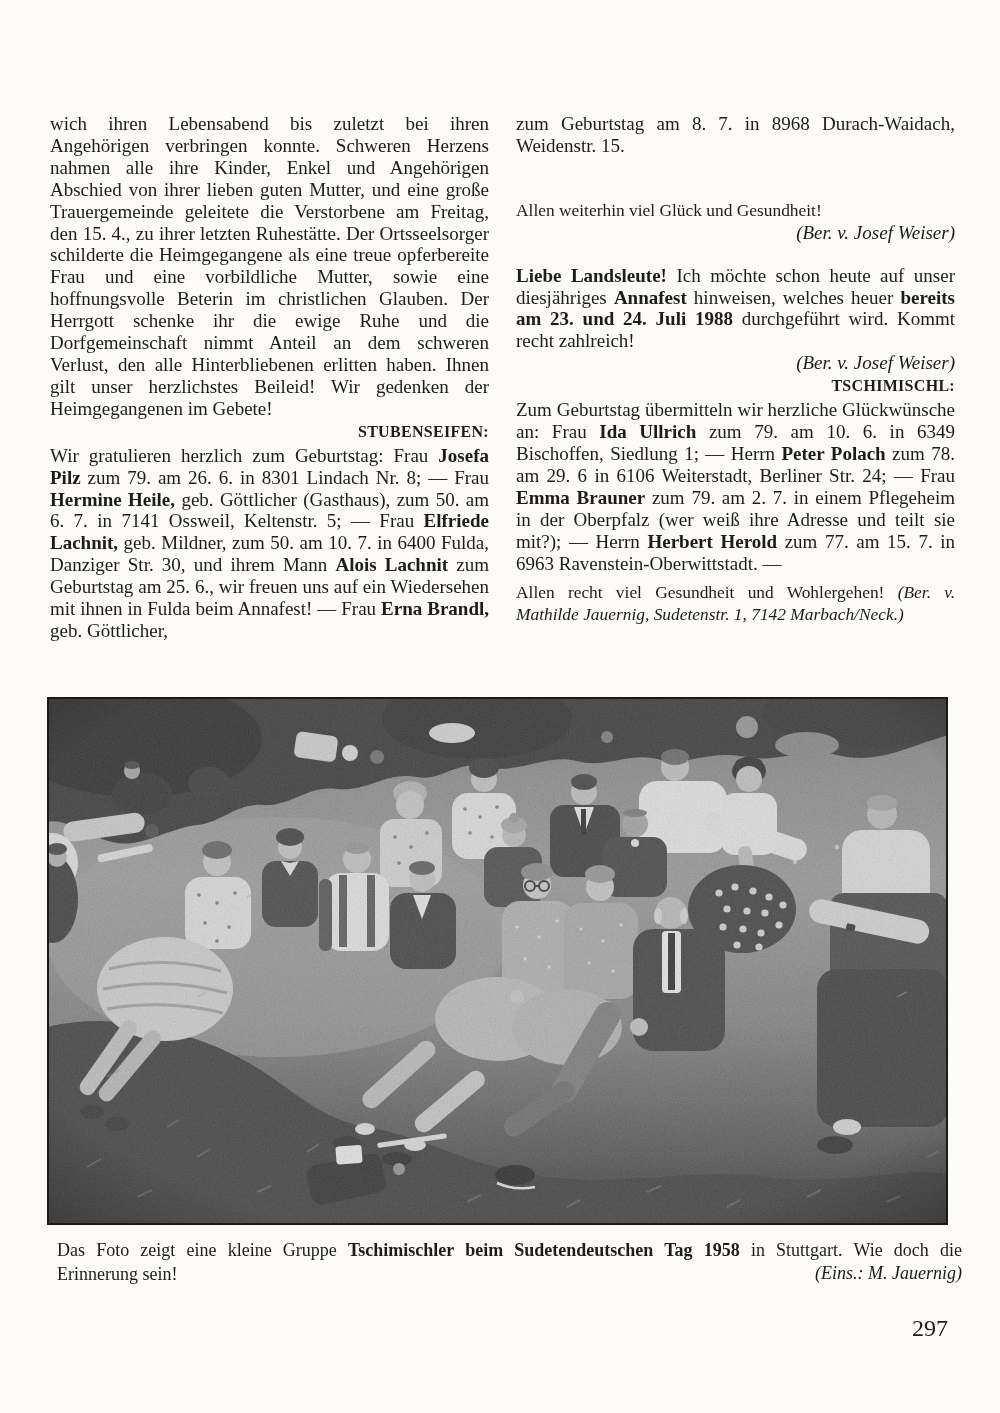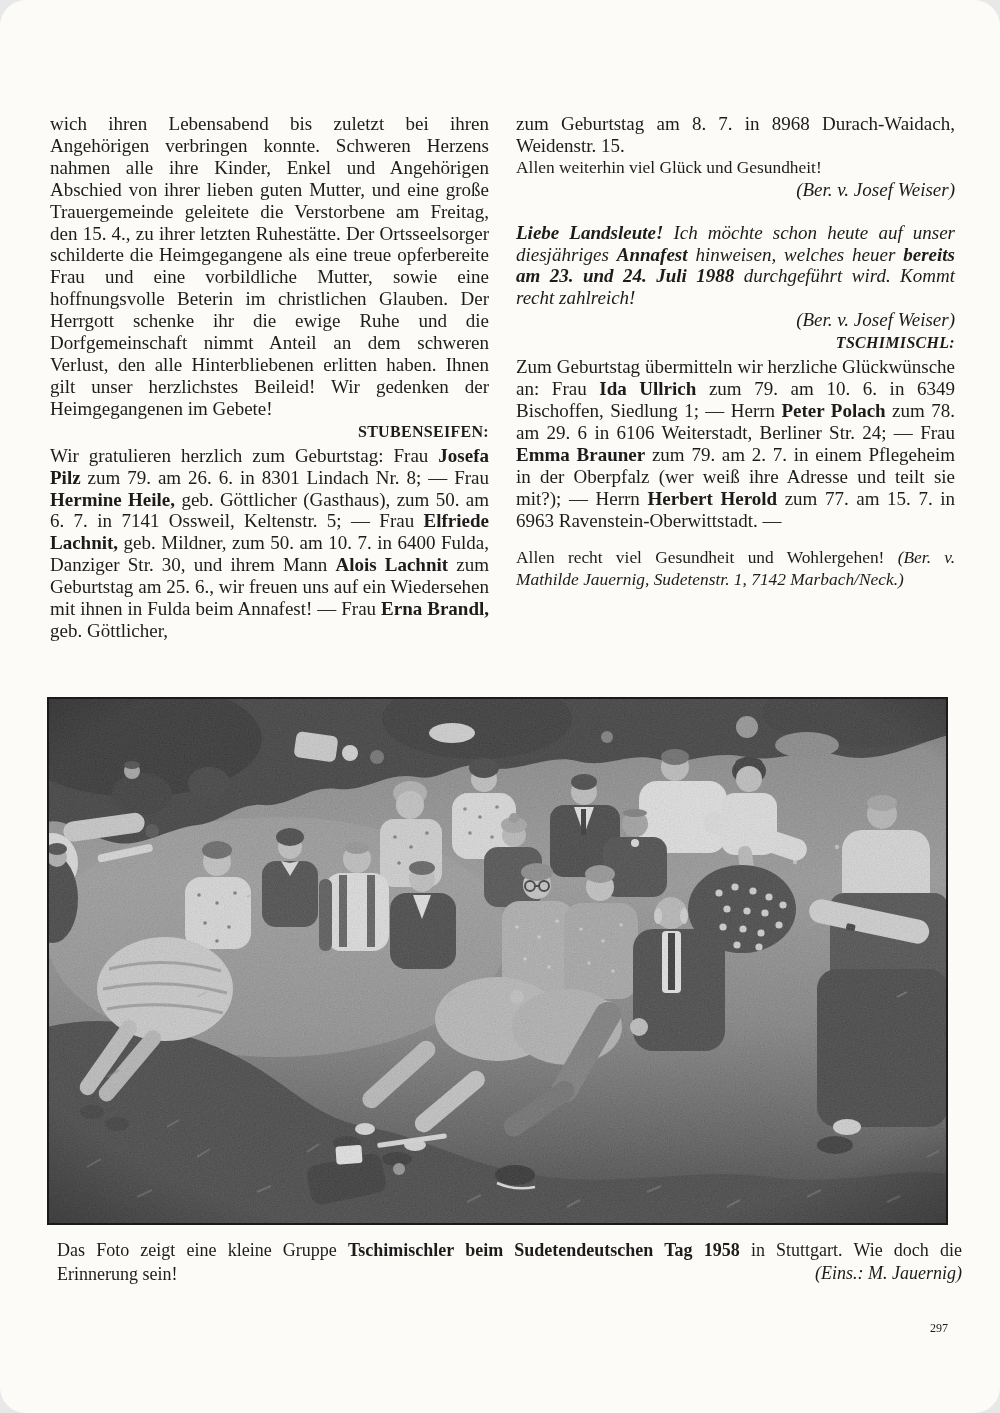--- a/index.html
+++ b/index.html
@@ -2,43 +2,42 @@
 <html lang="de" style="--paper: #fcfbf8; --ink: #1c1c1c;"><head>
 <meta charset="utf-8">
 <style>
   :root { --paper:#fcfbf8; --ink:#1c1c1c; }
   html,body { margin:0; padding:0; background:#e8e8e8; }
   .page {
     position:relative; width:1000px; height:1413px; margin:0 auto;
     background:var(--paper); color:var(--ink);
     font-family:"Liberation Serif","DejaVu Serif",serif;
     overflow:hidden;
-    border-radius:26px;
   }
   .columns { position:absolute; left:50px; top:113px; width:905px; display:flex; gap:27px; }
   .col { width:439px; font-size:19px; line-height:21.9px; text-align:justify; }
   .block { margin:0; }
   p.block.p { text-align:justify; }
   .block.byline { text-align:right; font-style:italic; }
   h3.block { font-size:16px; line-height:22px; margin:1px 0 2px 0; font-weight:700; text-align:right; letter-spacing:.3px; }
-  .spaced { margin-top:21px;font-style:italic; }
-  .small { font-size:17.4px; }
-  .tight-top { margin-top:16px; }
+  .spaced { margin-top:21px; }
+  .small { font-size:17.4px;margin-top:43px; }
+  .tight-top { margin-top:8px; }
   .b { font-weight:700; }
   .i { font-style:italic; }
 
   figure.photo { position:absolute; left:47px; top:697px; width:901px; height:528px; margin:0; }
   figure.photo svg { display:block; }
 
   .caption { position:absolute; left:57px; top:1239px; width:905px; font-size:18px; line-height:23.5px; }
   .cap-line { text-align:justify; text-align-last:justify; }
   .cap-line.last { text-align-last:left; }
   .credit { position:absolute; right:0; bottom:1px; font-style:italic; }
 
-  .pagenum { position:absolute; right:52px; top:1316px; font-size:12px; line-height:24px; }
+  .pagenum { position:absolute; right:52px; top:1316px; font-size:24px; line-height:24px; }
 </style>
 </head>
 <body>
 
 <div class="page">
 
   <div class="columns">
     <div class="col">
         <p class="block p"><span>wich ihren Lebensabend bis zuletzt bei ihren Angehörigen verbringen konnte. Schweren Herzens nahmen alle ihre Kinder, Enkel und Angehörigen Abschied von ihrer lieben guten Mutter, und eine große Trauergemeinde geleitete die Verstorbene am Freitag, den 15. 4., zu ihrer letzten Ruhestätte. Der Ortsseelsorger schilderte die Heimgegangene als eine treue opferbereite Frau und eine vorbildliche Mutter, sowie eine hoffnungsvolle Beterin im christlichen Glauben. Der Herrgott schenke ihr die ewige Ruhe und die Dorfgemeinschaft nimmt Anteil an dem schweren Verlust, den alle Hinterbliebenen erlitten haben. Ihnen gilt unser herzlichstes Beileid! Wir gedenken der Heimgegangenen im Gebete!</span></p>
         <h3 class="block h"><span class="b">STUBENSEIFEN:</span></h3>

